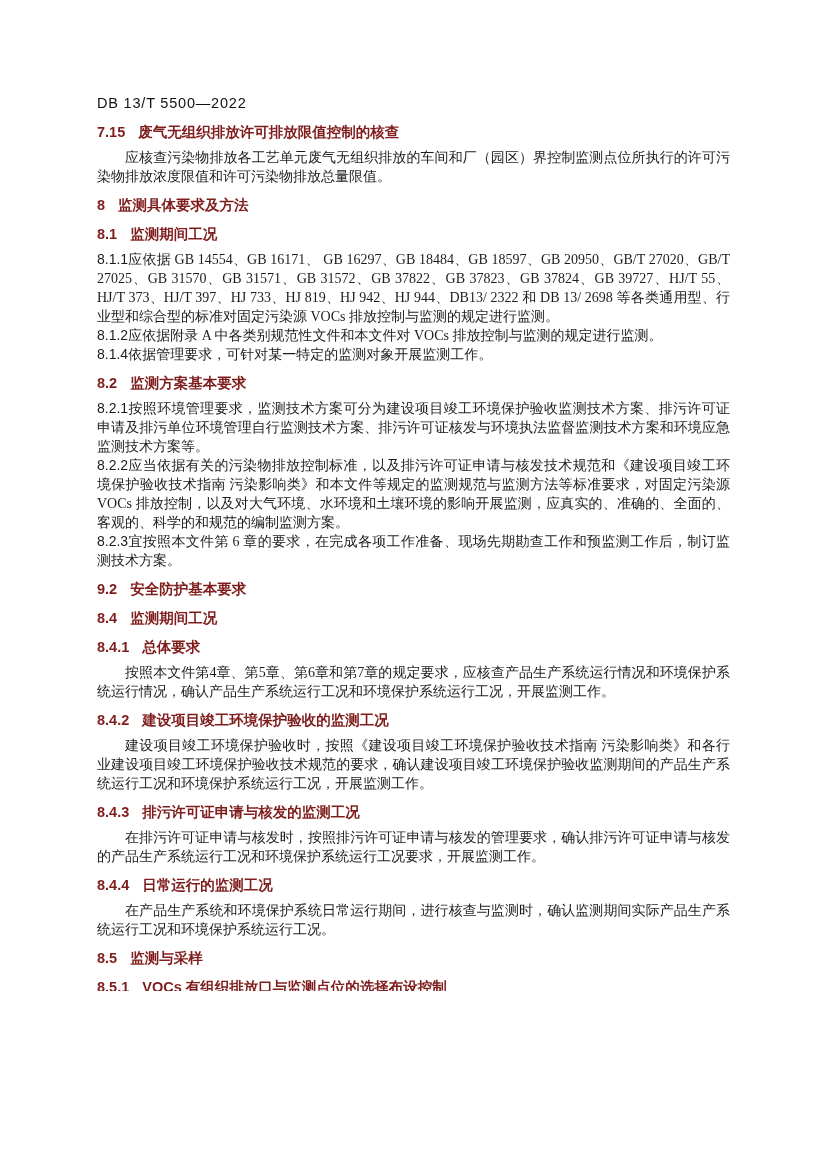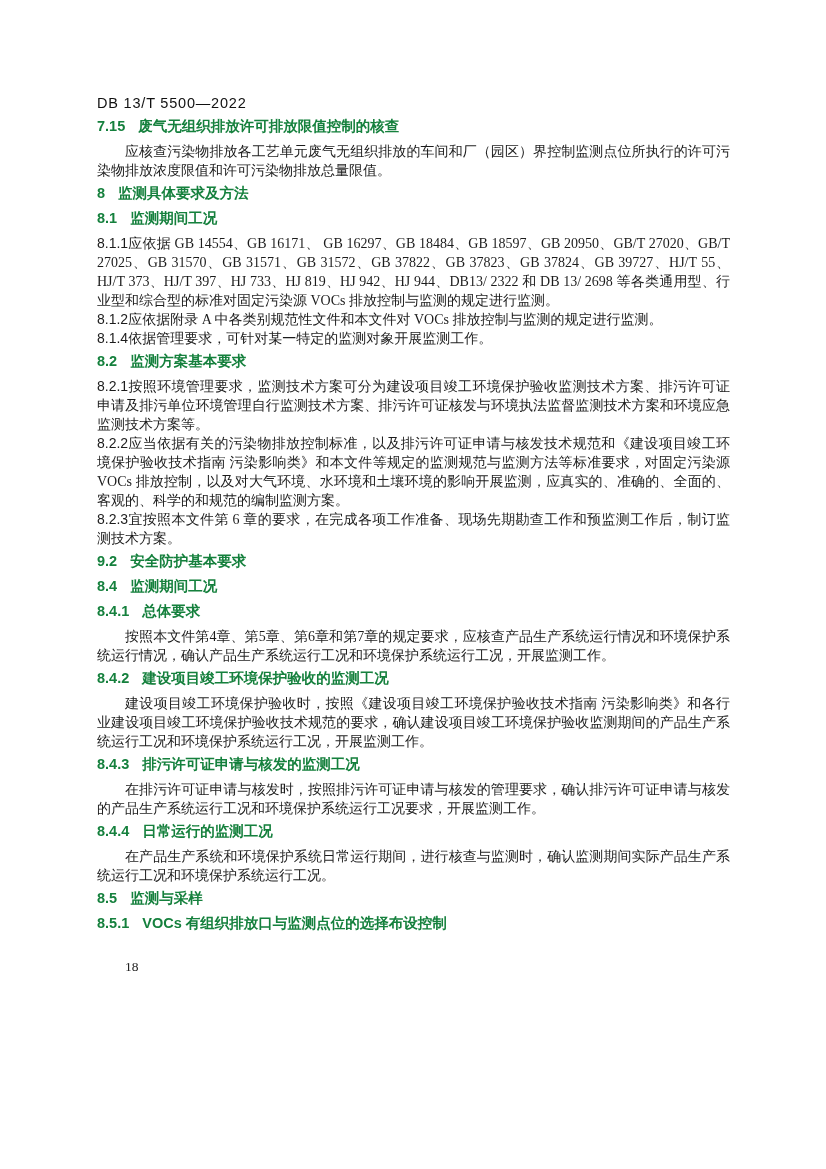--- a/index.html
+++ b/index.html
@@ -20,23 +20,23 @@
     font-family: "Liberation Sans", sans-serif;
     font-size: 14.5px;
     letter-spacing: 0.8px;
     color: #111;
     margin-bottom: 0;
   }
   .hd {
     font-family: "Liberation Sans", sans-serif;
     font-weight: bold;
     font-size: 14.5px;
-    color: #15803d;
+    color: #7f1d1d;
     line-height: 19px;
-    margin: 4px 0 6px 0;
+    margin: 10px 0 6px 0;
   }
   .hd .num { margin-right: 13px; font-weight: bold; }
   .clause, .para {
     text-align: justify;
     margin: 0;
   }
   .clause .cnum {
     font-family: "Liberation Sans", sans-serif;
   }
   .para { text-indent: 2em; }

